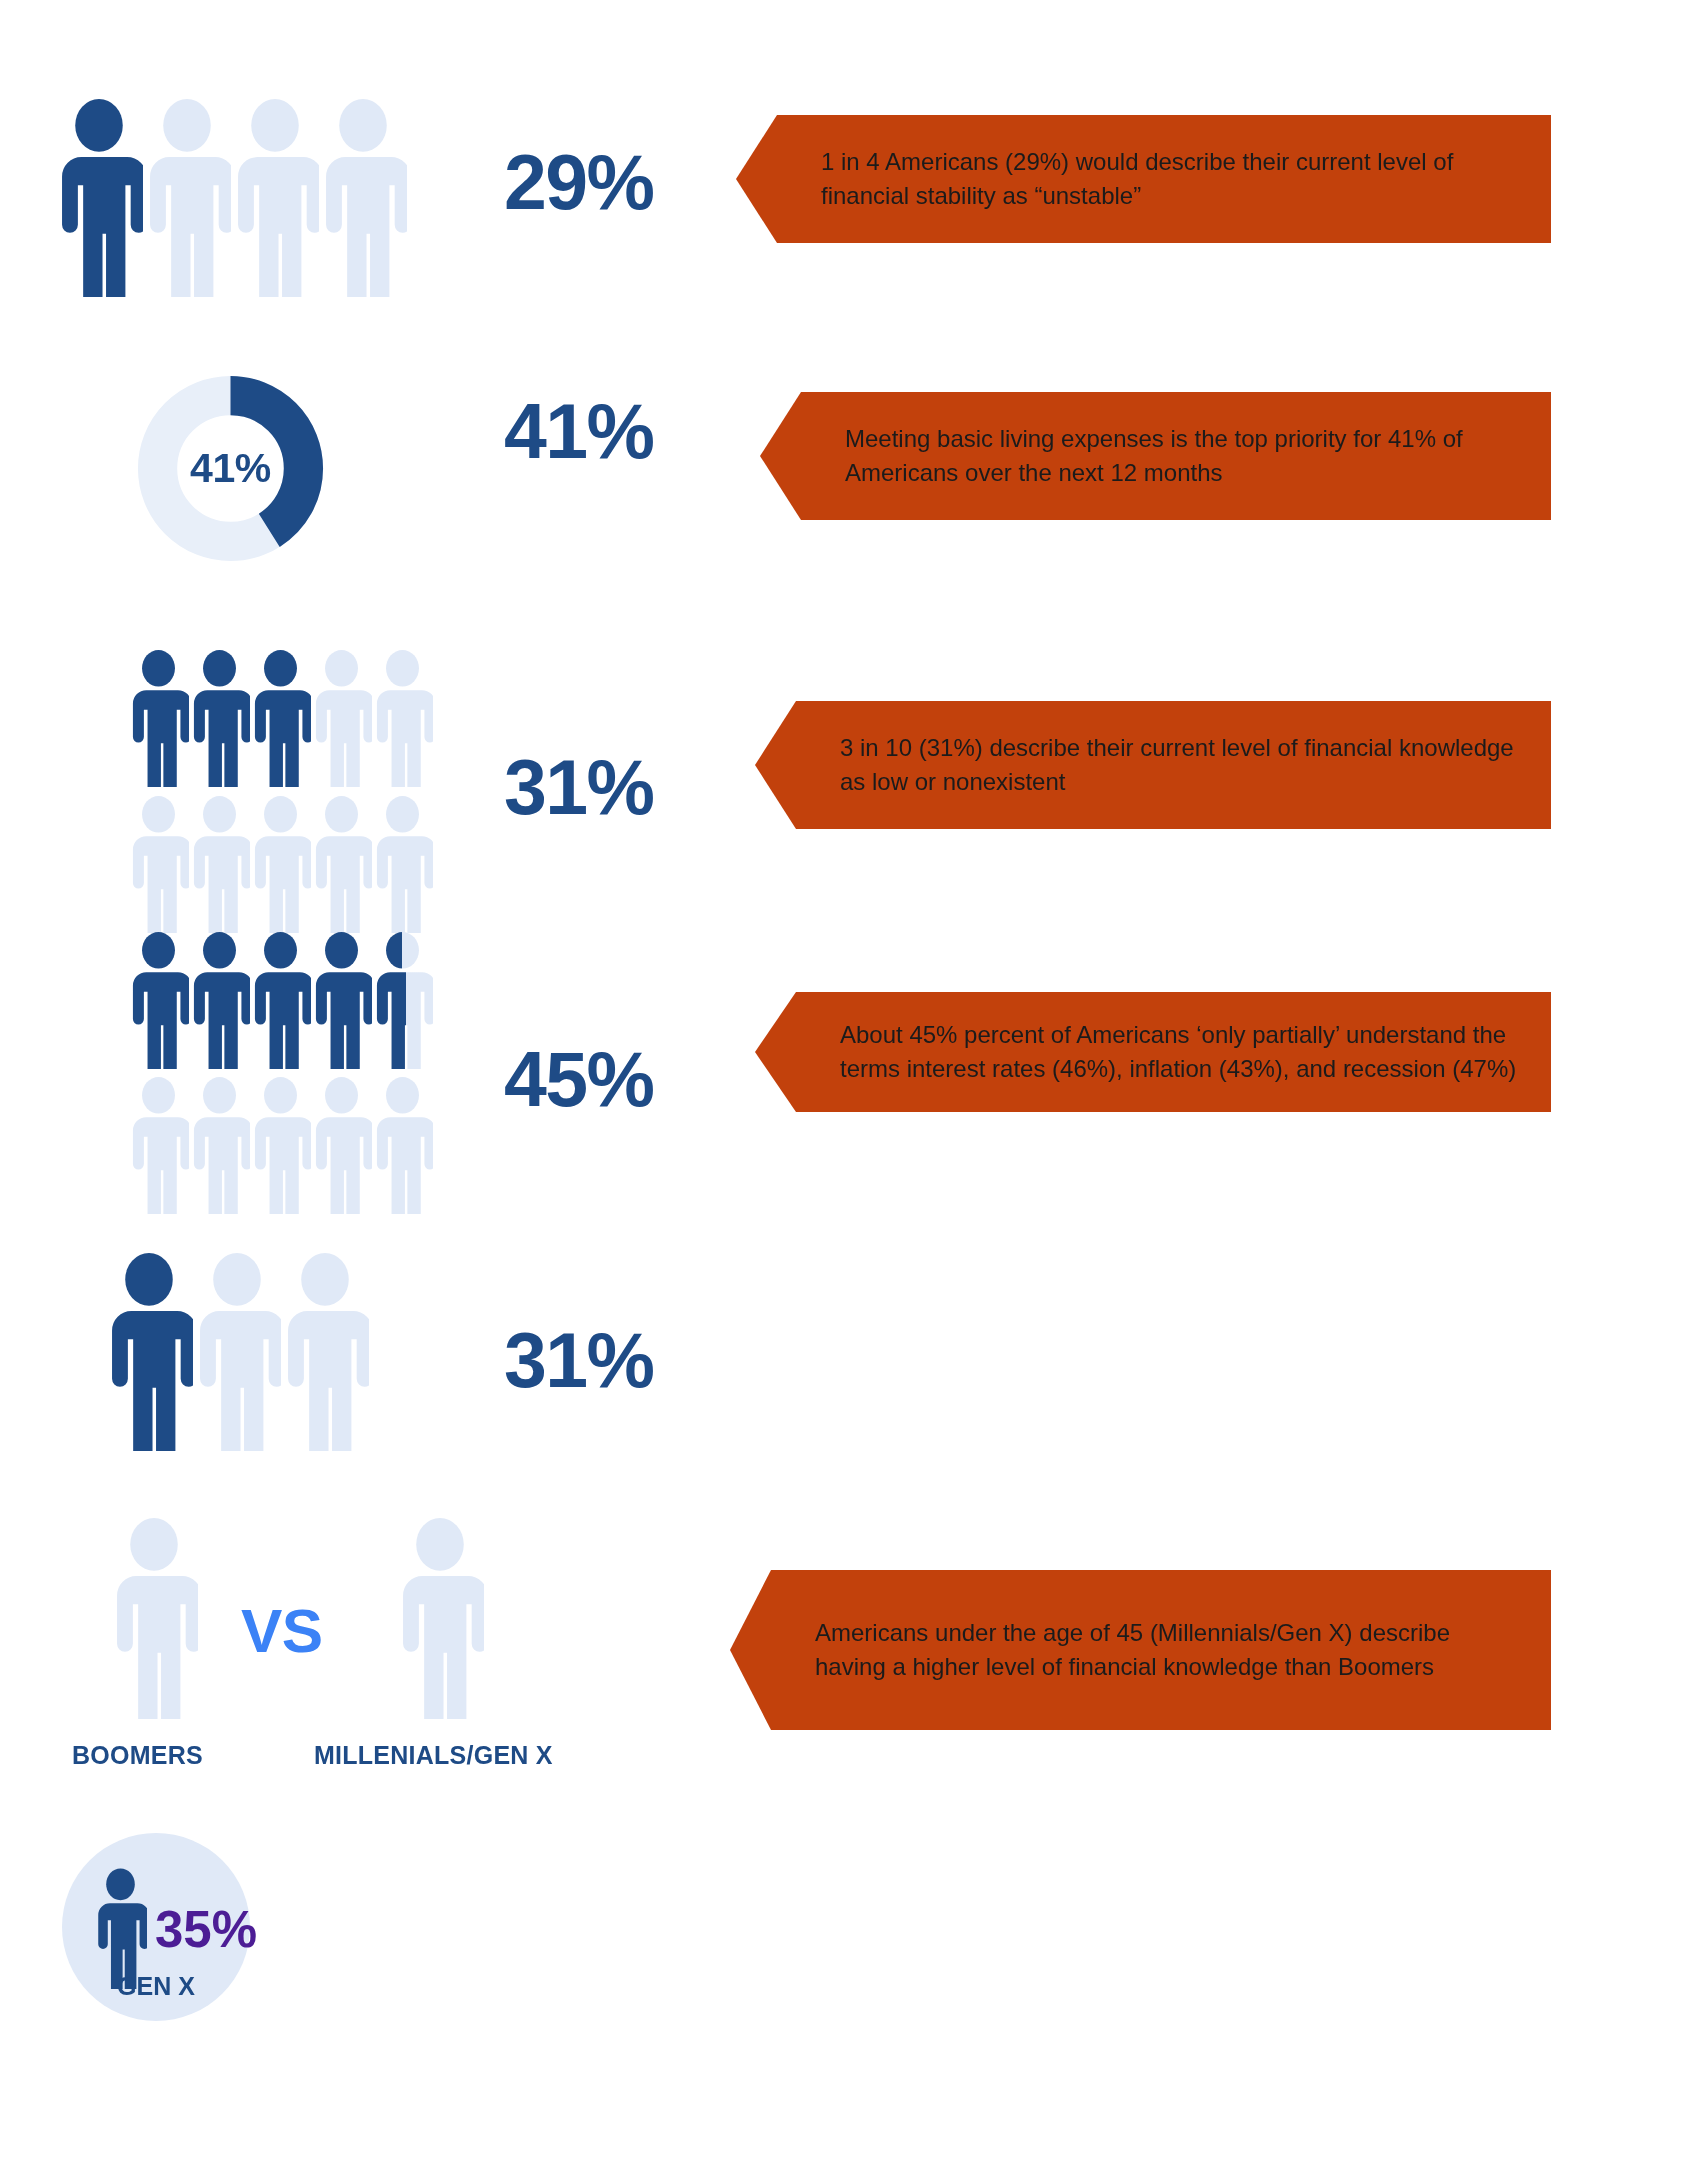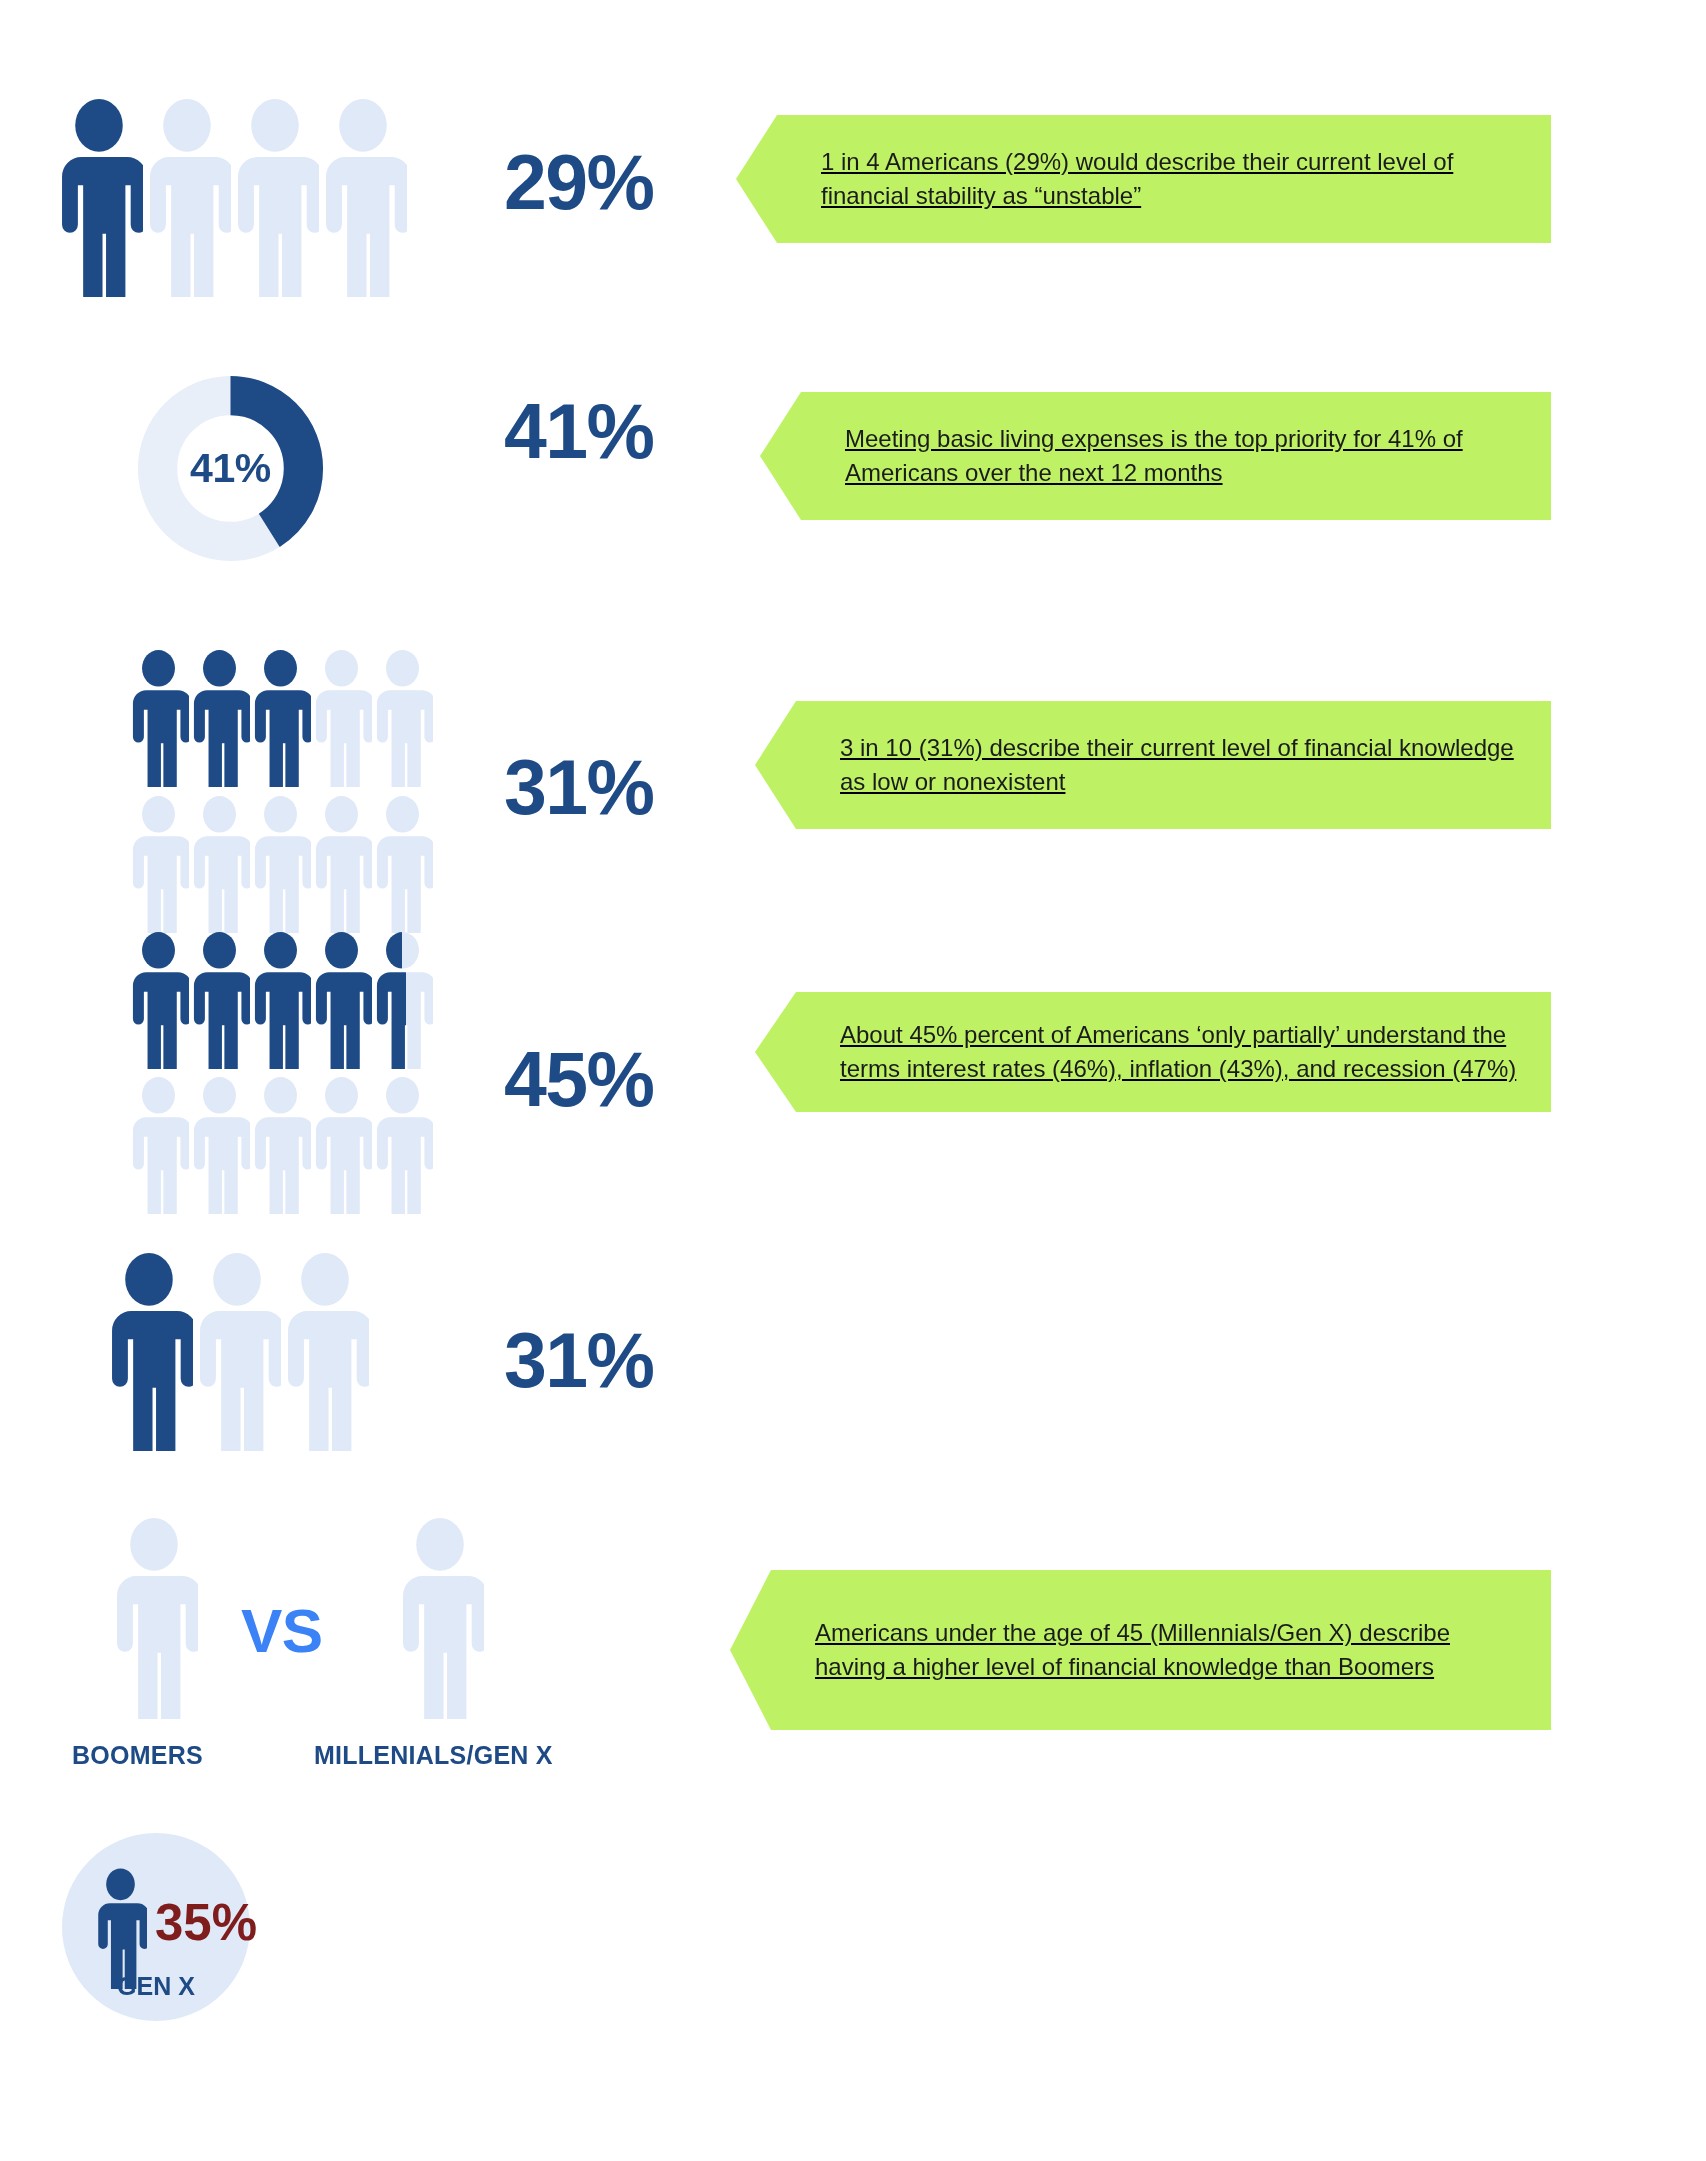--- a/index.html
+++ b/index.html
@@ -20,24 +20,23 @@
     font-family:"Liberation Sans", sans-serif;
     font-stretch:condensed;
     letter-spacing:-0.02em;
     line-height:1;
     white-space:nowrap;
   }
 
   
   .callout{
     position:absolute;
-    background:#bef264;
+    background:#c2410c;
     display:flex;align-items:center;
     clip-path:polygon(41px 0, 100% 0, 100% 100%, 41px 100%, 0 50%);
-    text-decoration:underline;
   }
   .callout p{
     margin:0;
     padding-left:85px;padding-right:33px;
     color:#1b1b1b;
     font-size:24px;
     line-height:1.42;
     font-family:"Liberation Sans", sans-serif;
   }
 
@@ -290,21 +289,21 @@
     </div>
   </div>
 
   <div class="row" style="top:1807px;height:309px;">
 
     <div class="circle" style="left:62px;top:26.4px;width:188px;height:188px;background:#E0E9F7;">
       <svg style="position:absolute;left:32px;top:34px;" width="53" height="122" viewBox="0 0 100 225">
         <ellipse cx="50" cy="30" rx="27" ry="30" fill="#1E4B86"></ellipse>
         <path d="M50 66 H30 a22 22 0 0 0 -22 22 v55 a9 9 0 0 0 18 0 v-45 h6 v130 a11 11 0 0 0 22 0 v-75 h4 v75 a11 11 0 0 0 22 0 v-130 h6 v45 a9 9 0 0 0 18 0 v-55 a22 22 0 0 0 -22 -22 z" fill="#1E4B86"></path>
       </svg>
-      <div class="c-pct" style="left:93px;top:64px;color:#7f1d1d;text-align:right;">35%</div>
+      <div class="c-pct" style="left:93px;top:71px;color:#4c1d95;text-align:right;">35%</div>
       <div class="c-name" style="left:0;right:0;top:141px;color:#1E4B86;">GEN X</div>
     </div>
 
 
   </div>
 
 </div>
 
 
 </body></html>

